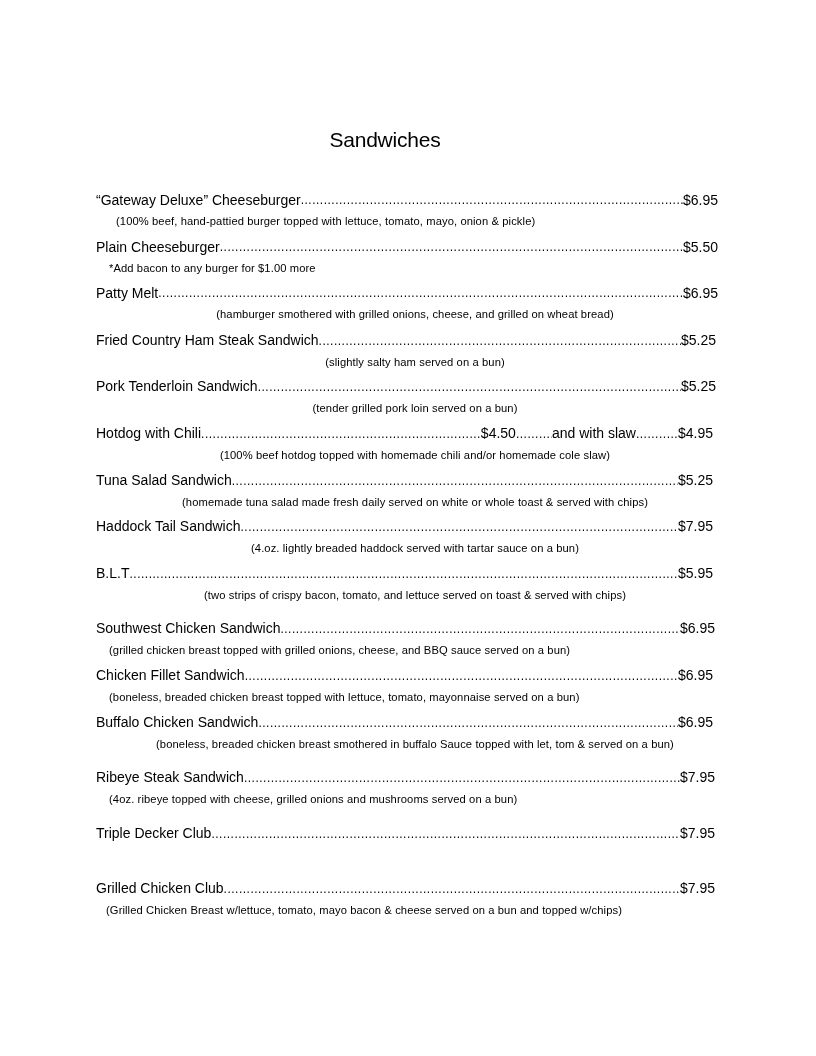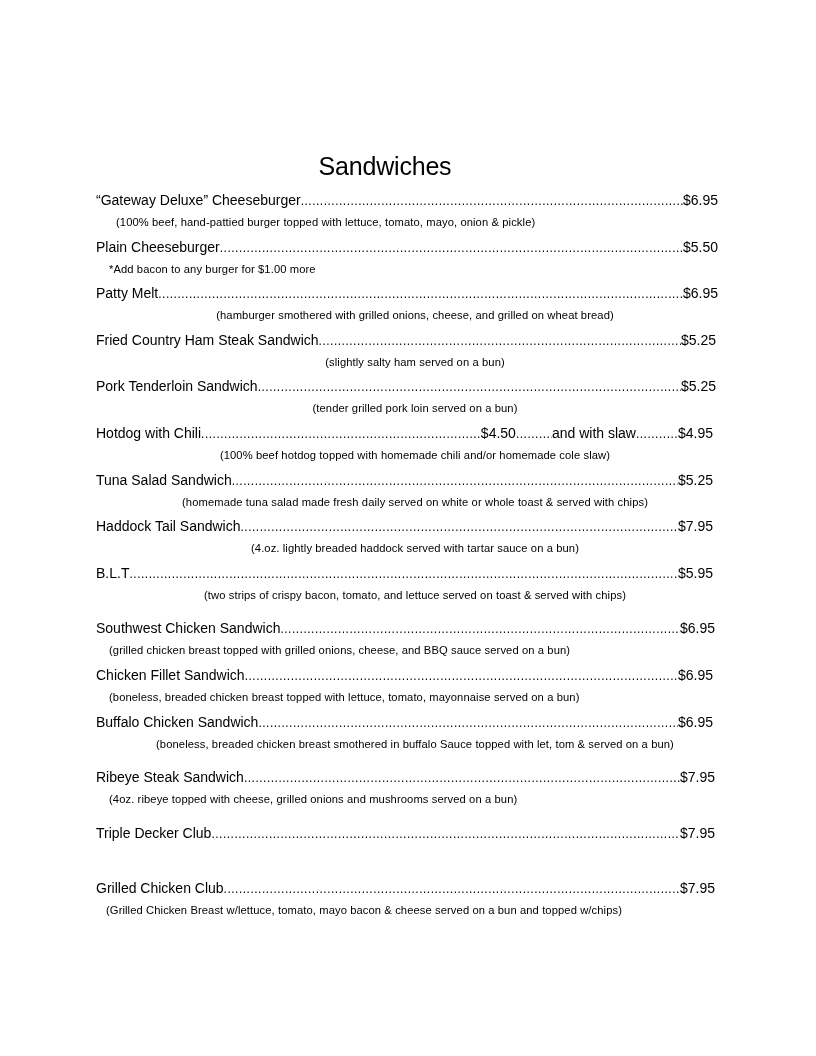--- a/index.html
+++ b/index.html
@@ -10,25 +10,25 @@
     body {
       width: 816px;
       height: 1056px;
       position: relative;
       overflow: hidden;
       font-family: "Liberation Sans", "DejaVu Sans", sans-serif;
       color: #000000;
     }
     .page-title {
       position: absolute;
-      top: 152px;
+      top: 128px;
       left: 0;
       width: 770px;
       text-align: center;
-      font-size: 25px;
+      font-size: 21px;
       font-weight: normal;
       letter-spacing: -0.2px;
       margin: 0;
     }
     .menu {
       position: absolute;
       top: 192px;
       left: 96px;
       width: 622px;
     }
@@ -68,21 +68,21 @@
       font-size: 11.2px;
       line-height: 14px;
       margin-top: 5px;
       white-space: nowrap;
       letter-spacing: 0.1px;
     }
     .indent-20 { padding-left: 20px; }
     .indent-16 { padding-left: 16px; text-align: center; }
     .indent-13 { padding-left: 13px; }
     .indent-10 { padding-left: 10px; }
-    .w-622 { width: 622px; }
+    .w-622 { width: 622px; align-items: flex-end; }
     .w-619 { width: 619px; margin-top: 9px; }
     .w-617 { width: 617px; }
     .w-620 { width: 620px; }
     .leader-short { flex: 0 0 auto; width: 36px; overflow: hidden; font-size: 12px; letter-spacing: 0.5px; }
     .leader-short::before { content: ".........................."; }
     .leader-short2 { flex: 0 0 auto; width: 42px; overflow: hidden; font-size: 12px; letter-spacing: 0.5px; }
     .leader-short2::before { content: ".........................."; }
   </style>
 </head>
 <body>

